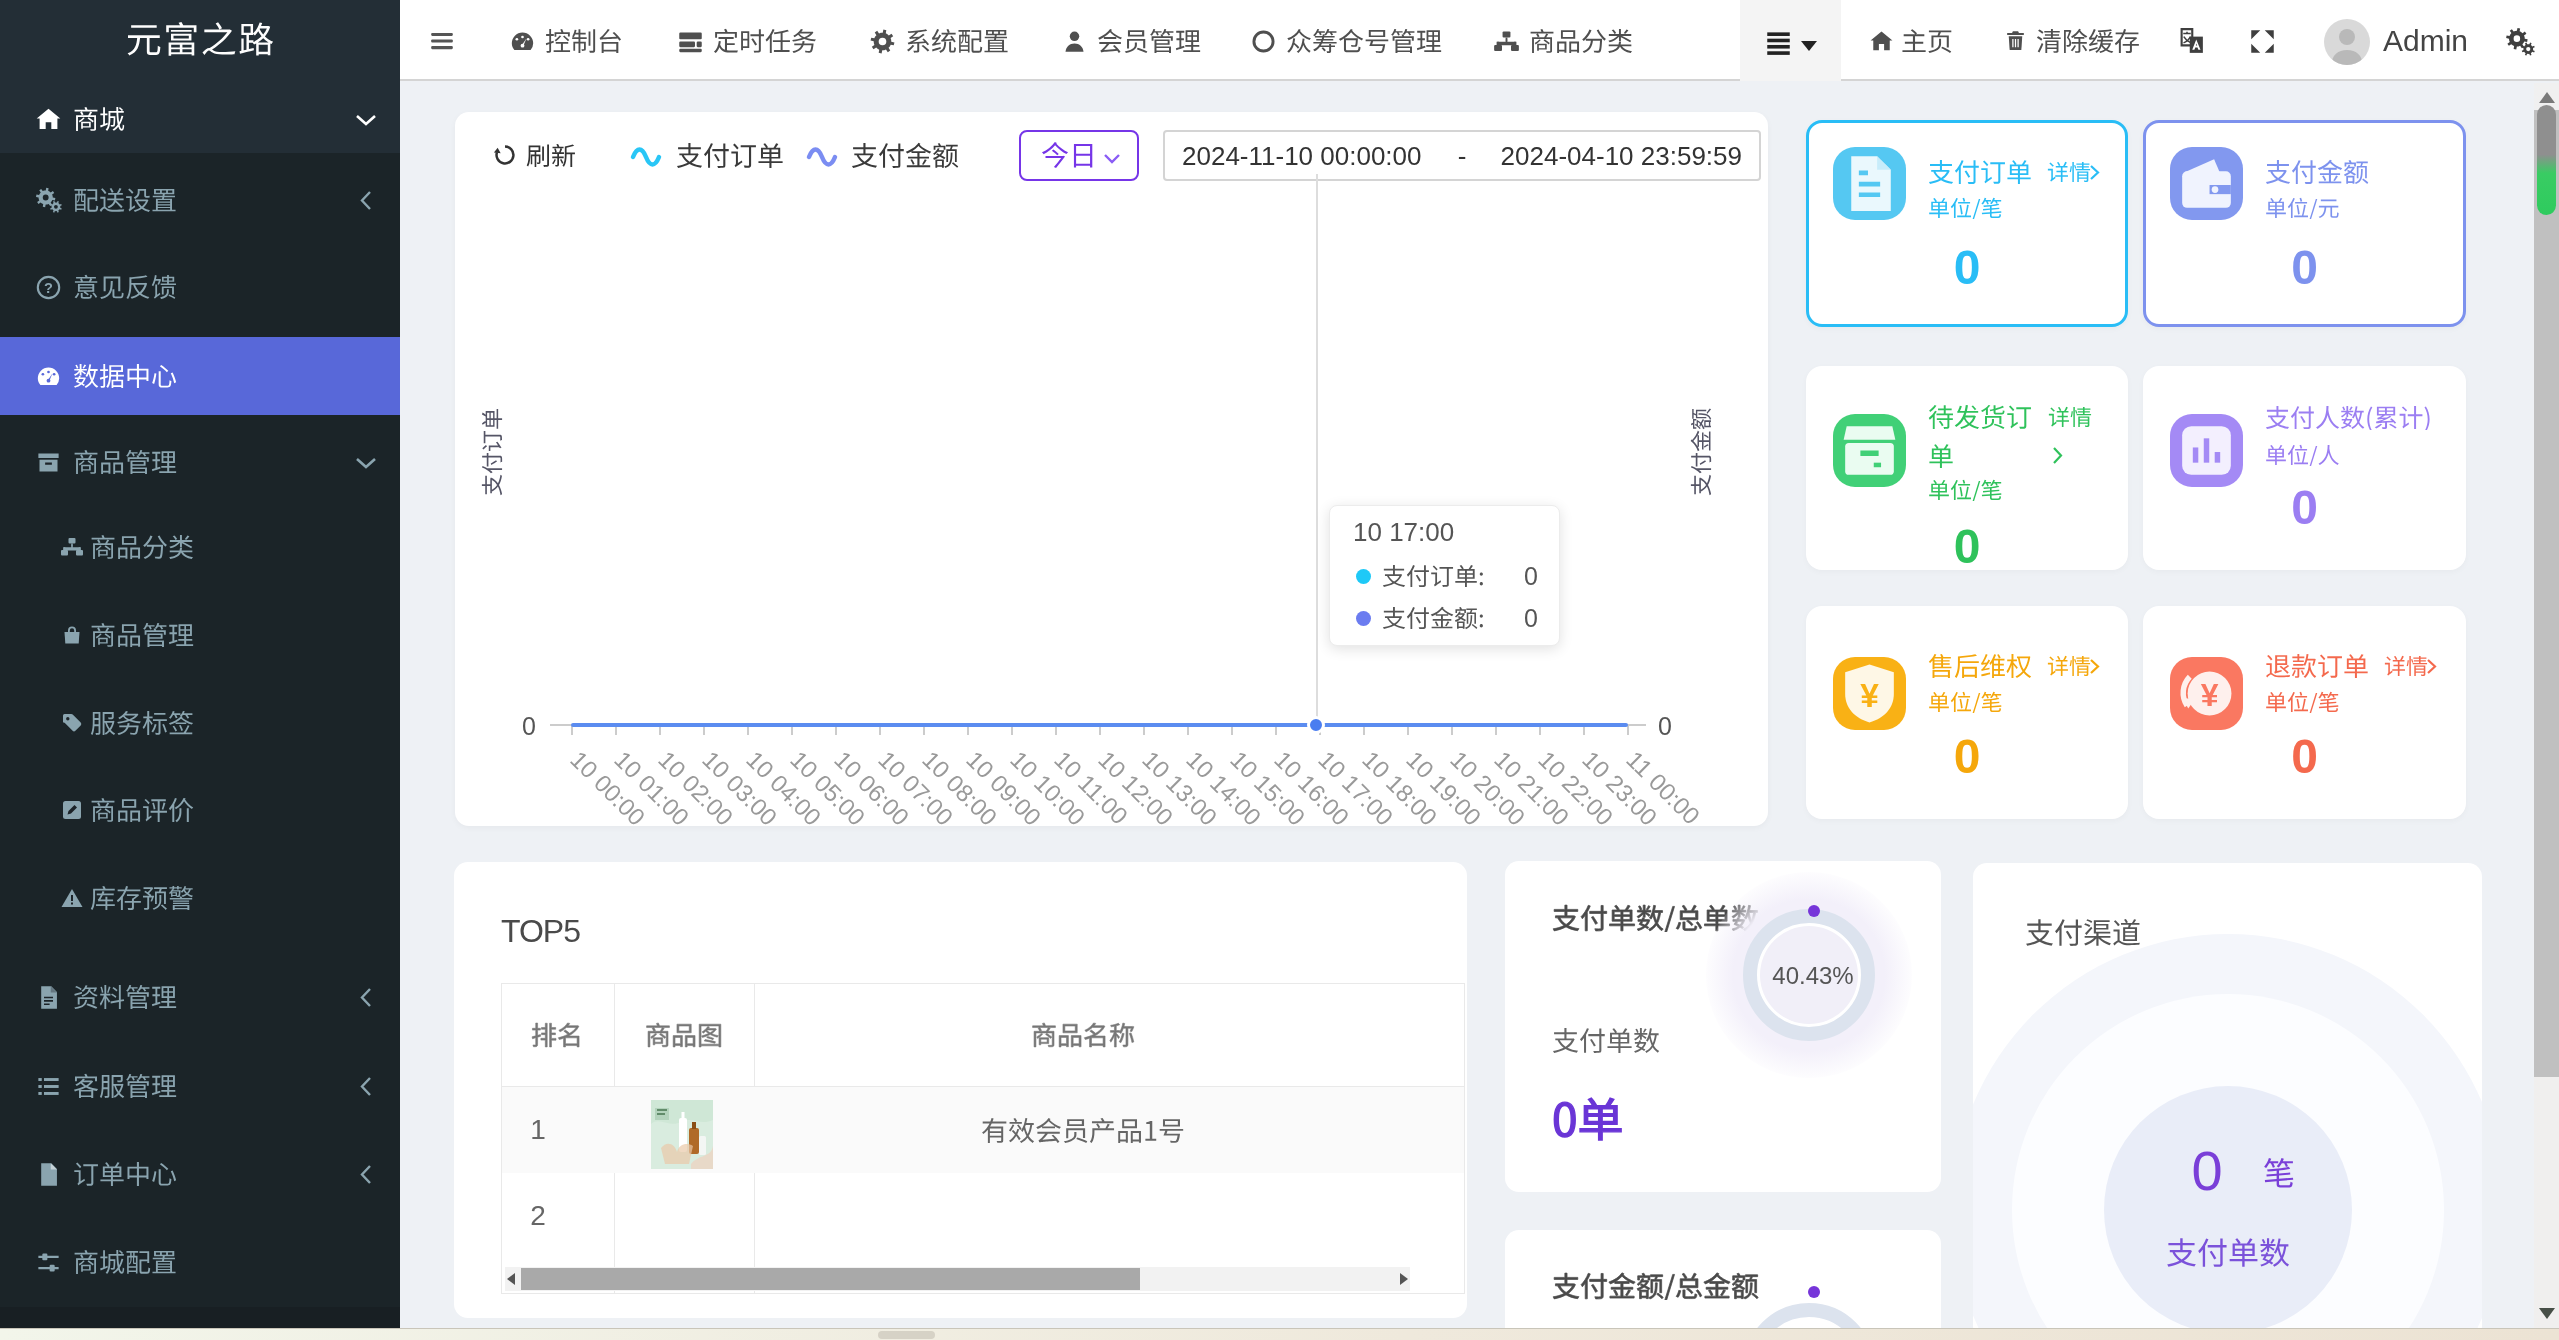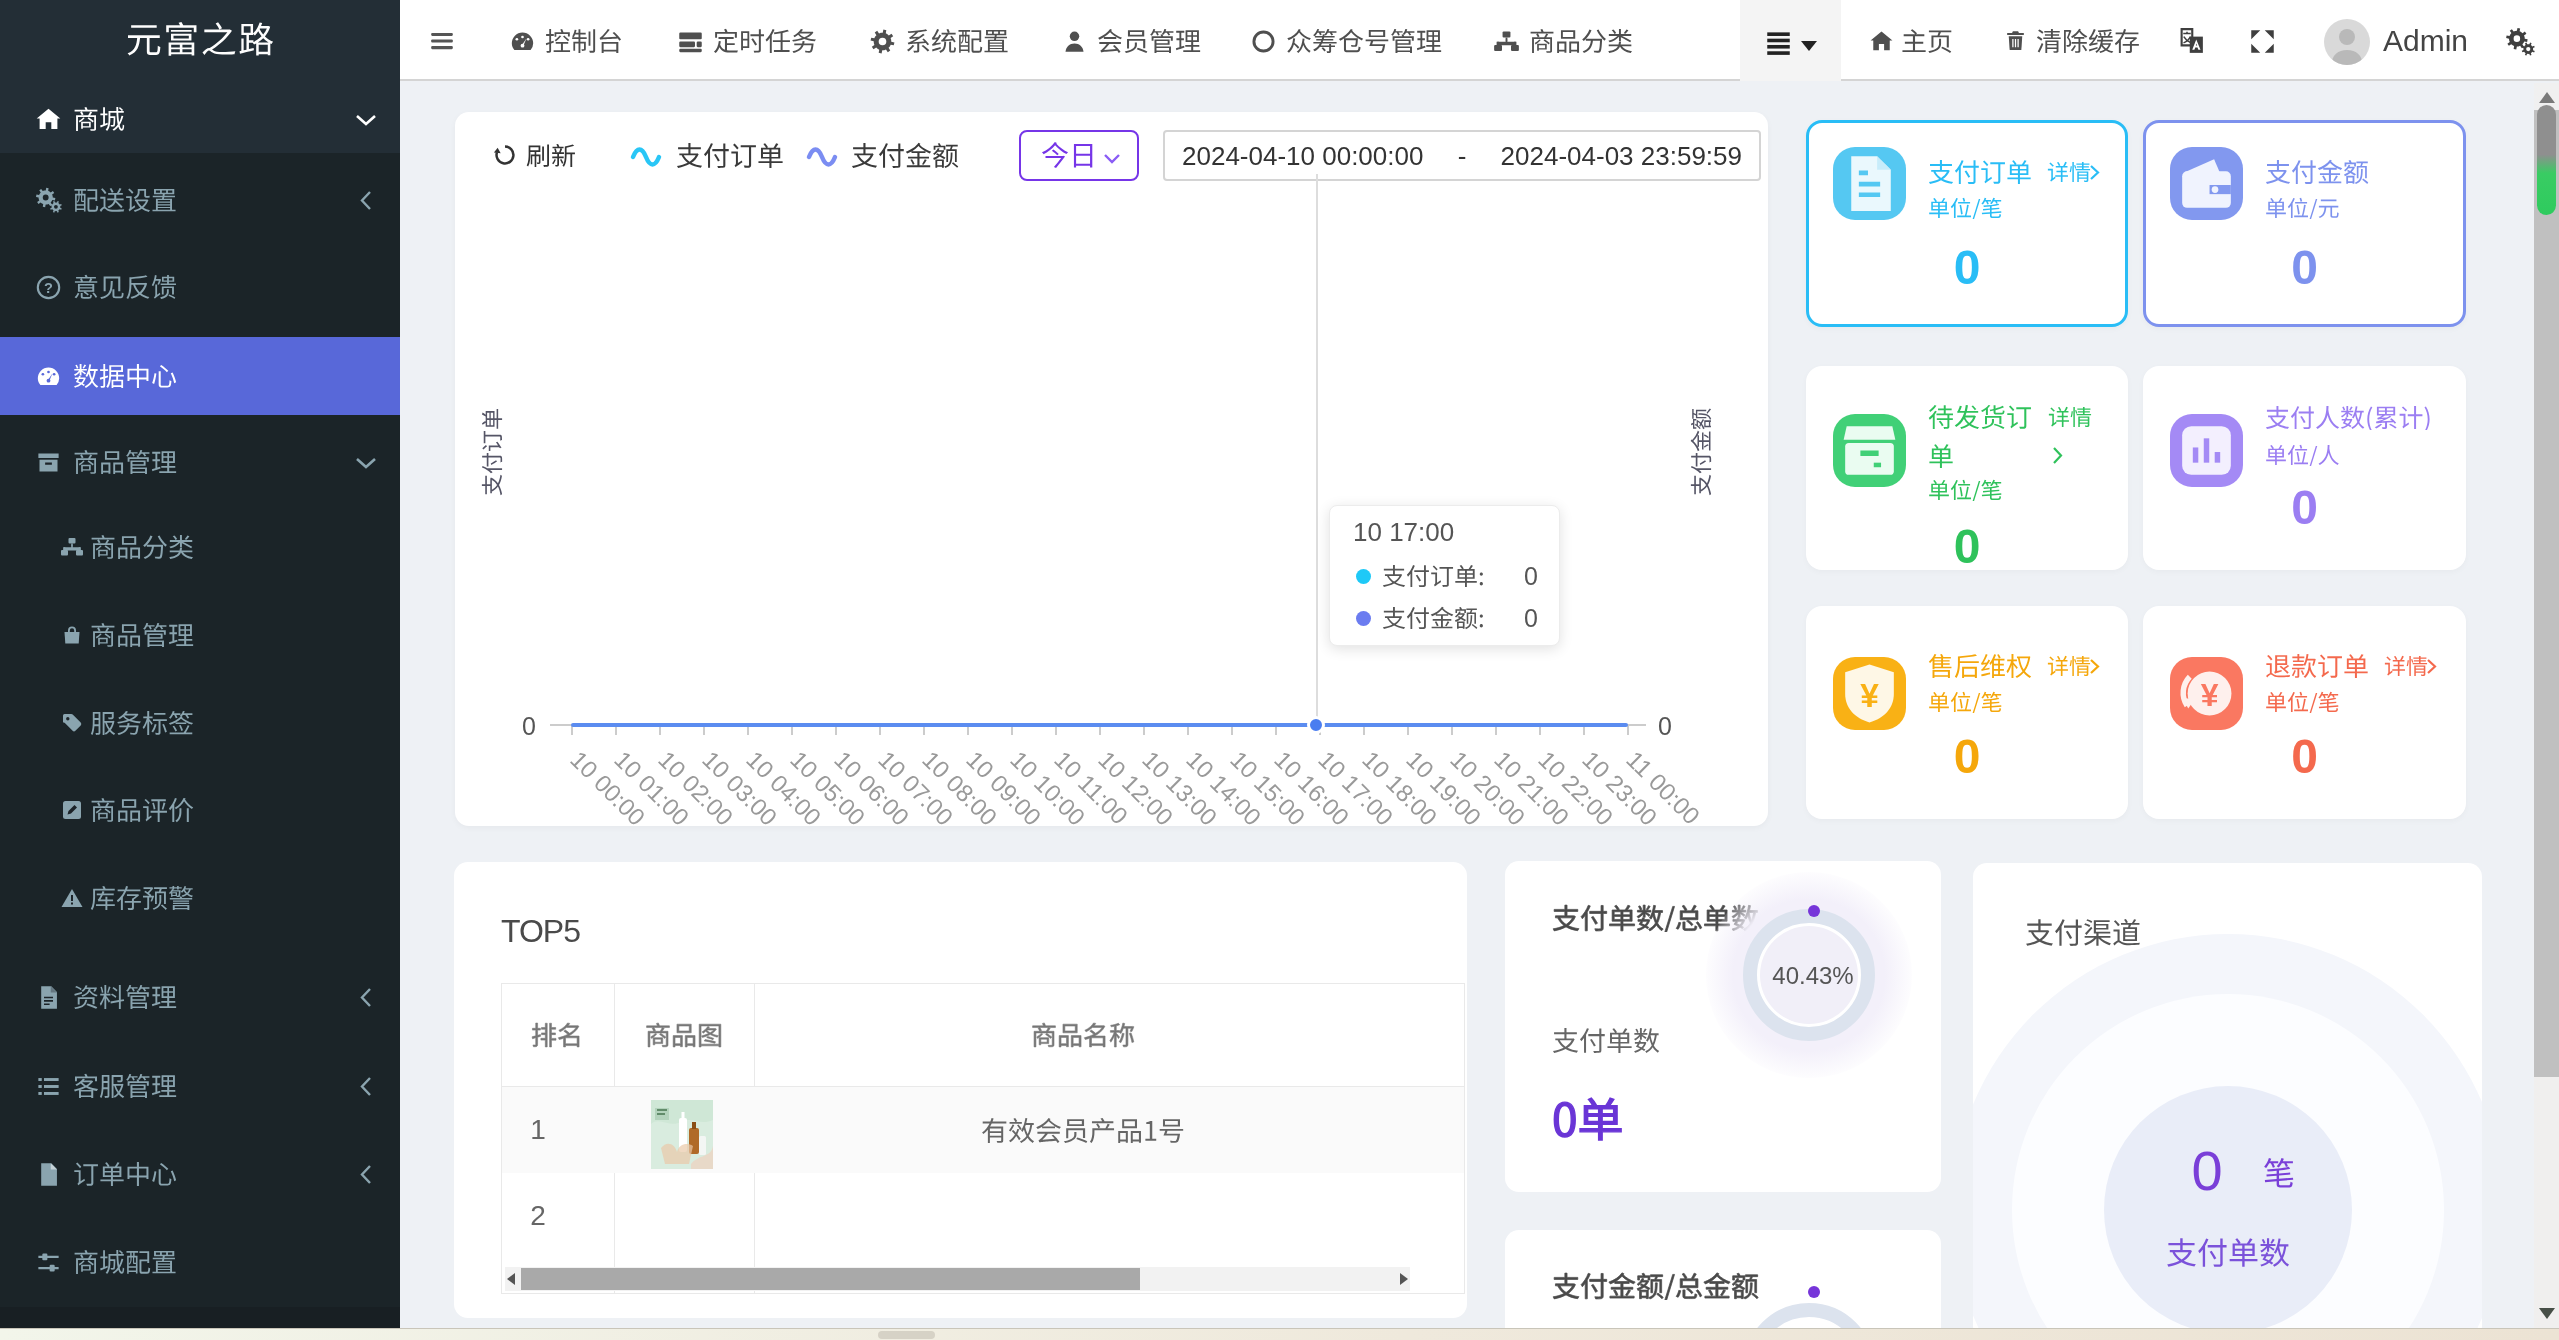--- a/index.html
+++ b/index.html
@@ -533,23 +533,23 @@
       <g fill="#7635e8">
         <use href="#c4ECA" x="0"></use>
         <use href="#c65E5" x="1000"></use>
       </g>
     </svg>
   </div>
 <div style="position:absolute;left:1103px;top:150px"><svg width="18" height="11" viewBox="0 0 18 11">
       <path d="M2 2l7 7 7-7" fill="none" stroke="#8a5cf5" stroke-width="2.4"></path>
     </svg></div>
 <div style="position:absolute;left:1163px;top:130px;width:598px;height:51px;border:2px solid #d4d4d4;border-radius:4px;background:#fff"></div>
-<div style="position:absolute;left:1182px;top:143.0px;font-family:'Liberation Sans',sans-serif;font-size:26px;color:#333;font-weight:400;line-height:26px;white-space:nowrap;">2024-04-10 00:00:00</div>
+<div style="position:absolute;left:1182px;top:143.0px;font-family:'Liberation Sans',sans-serif;font-size:26px;color:#333;font-weight:400;line-height:26px;white-space:nowrap;">2024-11-10 00:00:00</div>
 <div style="position:absolute;left:1462px;top:143.0px;transform:translateX(-50%);font-family:'Liberation Sans',sans-serif;font-size:26px;color:#333;font-weight:400;line-height:26px;white-space:nowrap;">-</div>
-<div style="position:absolute;right:817px;top:143.0px;font-family:'Liberation Sans',sans-serif;font-size:26px;color:#333;font-weight:400;line-height:26px;white-space:nowrap;">2024-04-03 23:59:59</div>
+<div style="position:absolute;right:817px;top:143.0px;font-family:'Liberation Sans',sans-serif;font-size:26px;color:#333;font-weight:400;line-height:26px;white-space:nowrap;">2024-04-10 23:59:59</div>
 <div style="position:absolute;left:492px;top:452px;transform:translate(-50%,-50%) rotate(-90deg)">
     <svg style="width:88.0px;height:22px;display:block" viewBox="0 0 4000 1000" preserveAspectRatio="xMinYMin meet">
       <g fill="#556">
         <use href="#c652F" x="0"></use>
         <use href="#c4ED8" x="1000"></use>
         <use href="#c8BA2" x="2000"></use>
         <use href="#c5355" x="3000"></use>
       </g>
     </svg>
   </div>

